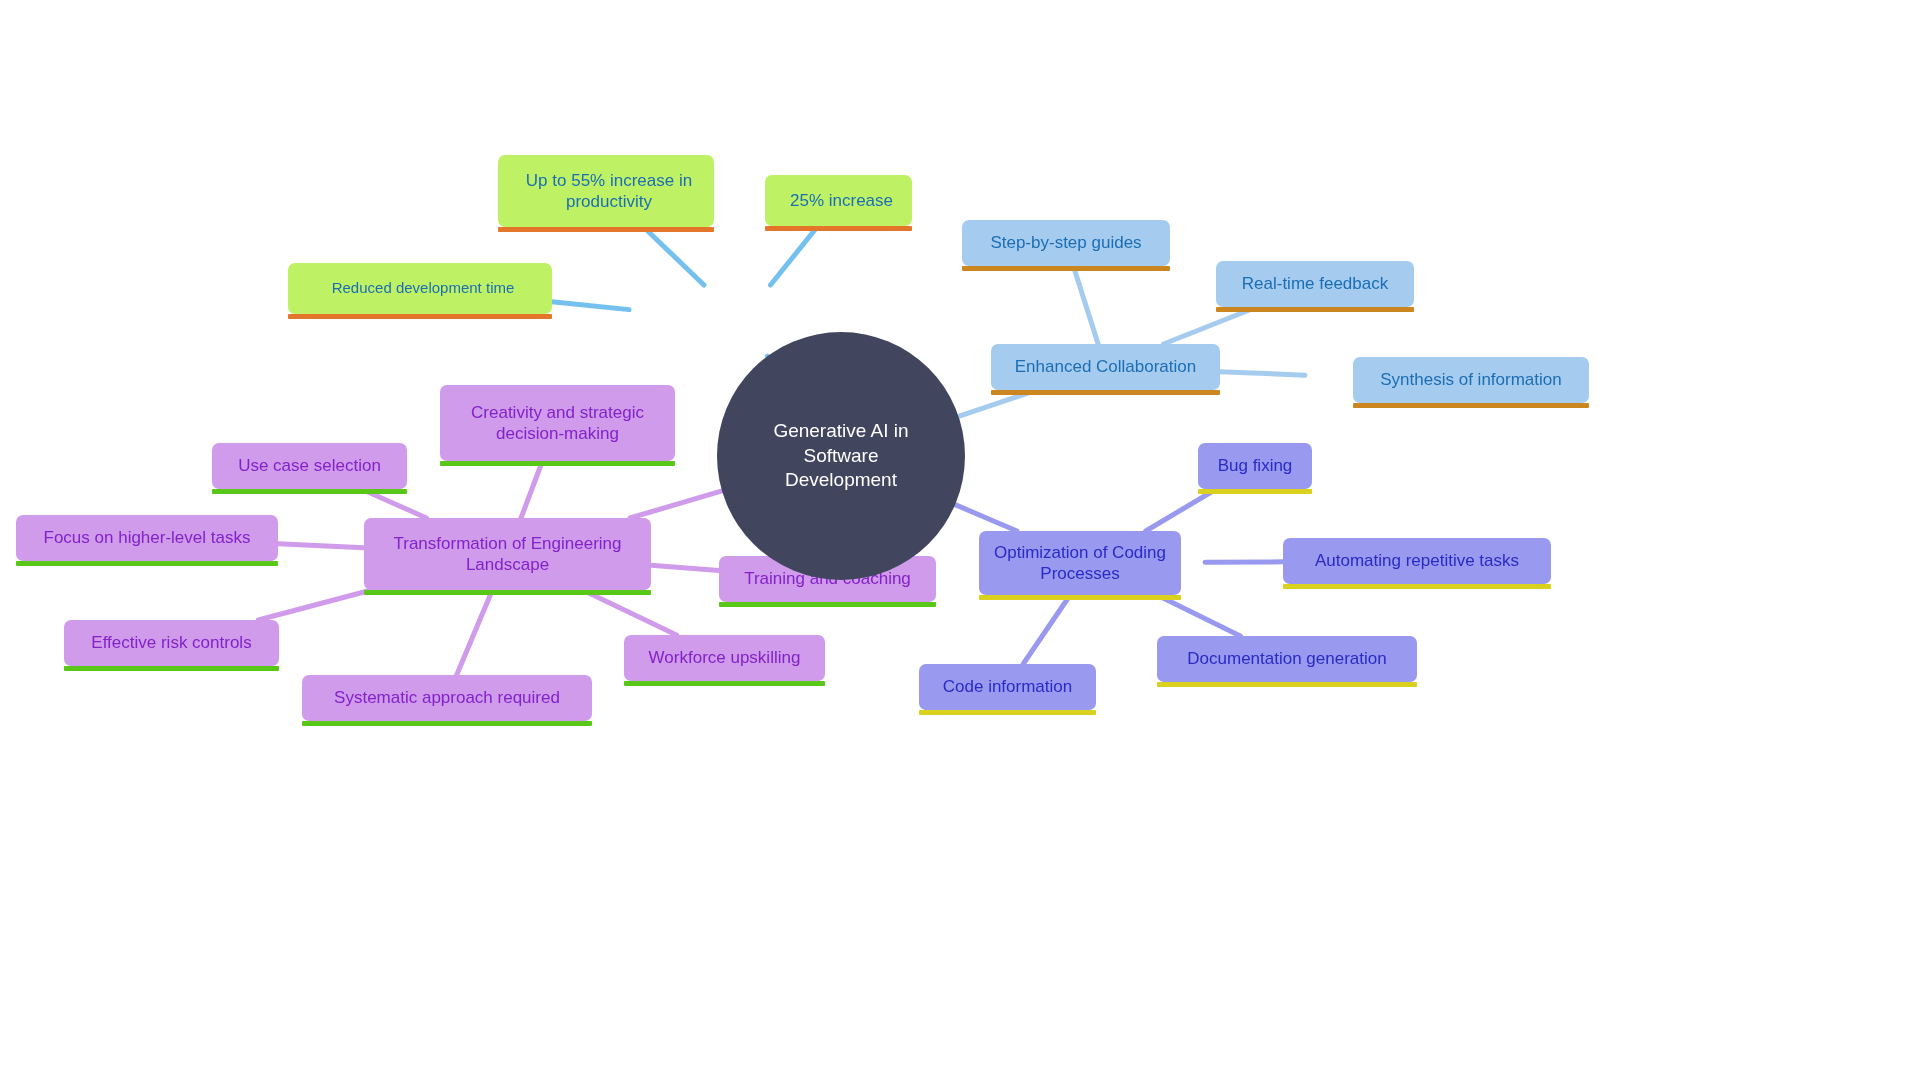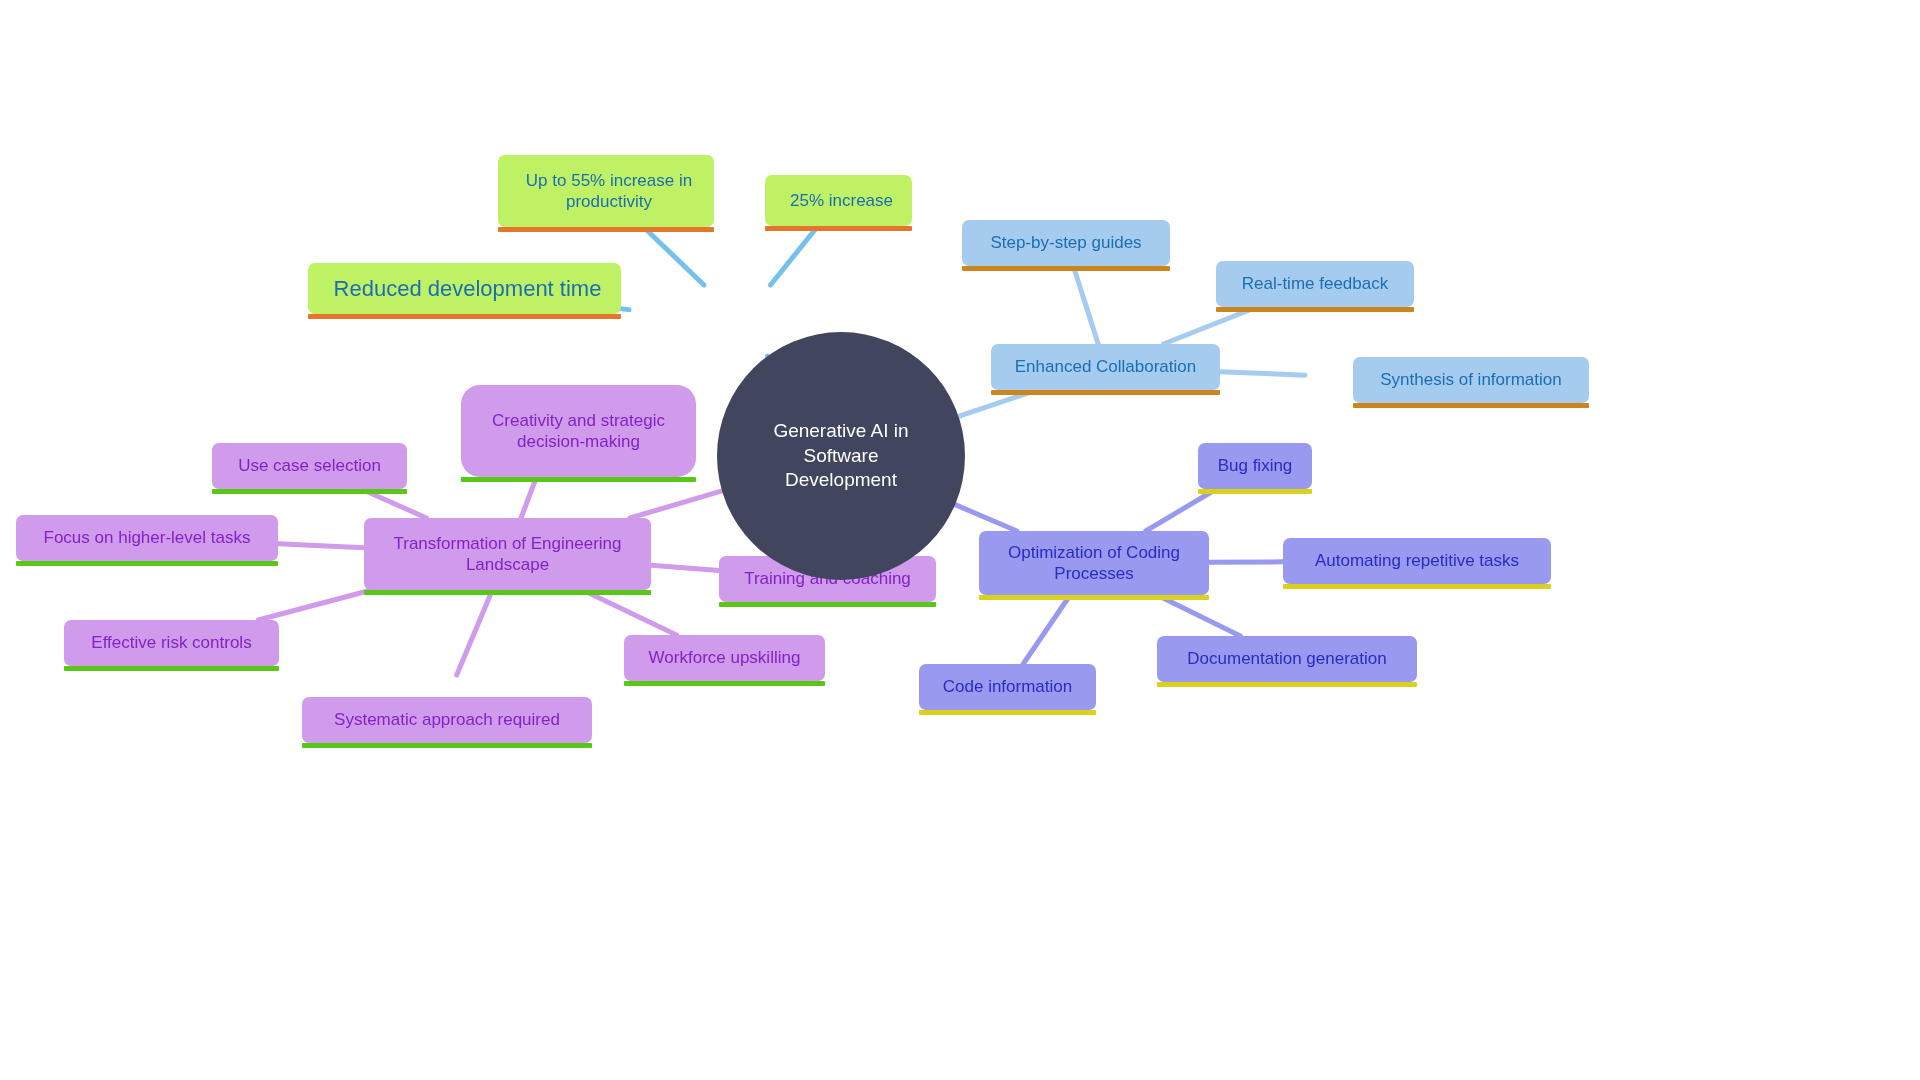--- a/index.html
+++ b/index.html
@@ -103,66 +103,66 @@
 
 <div class="root-node" style="left: 717px; top: 332px; width: 248px; height: 248px; background: rgb(65, 69, 94); color: rgb(255, 255, 255);">
       <span class="node-label">Generative AI in Software Development</span>
     </div>
     <div class="node br-blue" style="left: 498px; top: 155px; width: 216px; height: 72px; font-size: 17px;">
       <span class="node-label">Up to 55% increase in productivity</span>
     </div>
     <div class="node br-blue" style="left: 765px; top: 175px; width: 147px; height: 51px; font-size: 17px;">
       <span class="node-label">25% increase</span>
     </div>
-    <div class="node br-blue" style="left: 288px; top: 263px; width: 313px; height: 51px; font-size: 22px; margin-left: 20px;">
+    <div class="node br-blue" style="left: 288px; top: 263px; width: 264px; height: 51px; font-size: 15px;">
       <span class="node-label">Reduced development time</span>
     </div>
     <div class="node br-softblue" style="left: 991px; top: 344px; width: 229px; height: 46px; font-size: 17px;">
       <span class="node-label">Enhanced Collaboration</span>
     </div>
     <div class="node br-softblue" style="left: 962px; top: 220px; width: 208px; height: 46px; font-size: 17px;">
       <span class="node-label">Step-by-step guides</span>
     </div>
     <div class="node br-softblue" style="left: 1216px; top: 261px; width: 198px; height: 46px; font-size: 17px;">
       <span class="node-label">Real-time feedback</span>
     </div>
     <div class="node br-softblue" style="left: 1305px; top: 357px; width: 236px; height: 46px; font-size: 17px; margin-left: 48px;">
       <span class="node-label">Synthesis of information</span>
     </div>
-    <div class="node br-periwinkle" style="left: 979px; top: 531px; width: 230px; height: 64px; font-size: 17px;">
+    <div class="node br-periwinkle" style="left: 979px; top: 531px; width: 202px; height: 64px; font-size: 17px;">
       <span class="node-label">Optimization of Coding Processes</span>
     </div>
     <div class="node br-periwinkle" style="left: 1198px; top: 443px; width: 114px; height: 46px; font-size: 17px;">
       <span class="node-label">Bug fixing</span>
     </div>
     <div class="node br-periwinkle" style="left: 1283px; top: 538px; width: 268px; height: 46px; font-size: 17px;">
       <span class="node-label">Automating repetitive tasks</span>
     </div>
     <div class="node br-periwinkle" style="left: 1157px; top: 636px; width: 260px; height: 46px; font-size: 17px;">
       <span class="node-label">Documentation generation</span>
     </div>
     <div class="node br-periwinkle" style="left: 919px; top: 664px; width: 177px; height: 46px; font-size: 17px;">
       <span class="node-label">Code information</span>
     </div>
     <div class="node br-orchid" style="left: 364px; top: 518px; width: 287px; height: 72px; font-size: 17px;">
       <span class="node-label">Transformation of Engineering Landscape</span>
     </div>
-    <div class="node br-orchid" style="left: 461px; top: 385px; width: 235px; height: 92px; font-size: 17px; border-radius: 19px;">
+    <div class="node br-orchid" style="left: 440px; top: 385px; width: 235px; height: 76px; font-size: 17px;">
       <span class="node-label">Creativity and strategic decision-making</span>
     </div>
     <div class="node br-orchid" style="left: 212px; top: 443px; width: 195px; height: 46px; font-size: 17px;">
       <span class="node-label">Use case selection</span>
     </div>
     <div class="node br-orchid" style="left: 16px; top: 515px; width: 262px; height: 46px; font-size: 17px;">
       <span class="node-label">Focus on higher-level tasks</span>
     </div>
     <div class="node br-orchid" style="left: 64px; top: 620px; width: 215px; height: 46px; font-size: 17px;">
       <span class="node-label">Effective risk controls</span>
     </div>
-    <div class="node br-orchid" style="left: 302px; top: 675px; width: 290px; height: 46px; font-size: 17px; margin-top: 22px;">
+    <div class="node br-orchid" style="left: 302px; top: 675px; width: 290px; height: 46px; font-size: 17px;">
       <span class="node-label">Systematic approach required</span>
     </div>
     <div class="node br-orchid" style="left: 624px; top: 635px; width: 201px; height: 46px; font-size: 17px;">
       <span class="node-label">Workforce upskilling</span>
     </div>
     <div class="node br-orchid" style="left: 719px; top: 556px; width: 217px; height: 46px; font-size: 17px;">
       <span class="node-label">Training and coaching</span>
     </div>
   </div>
 

